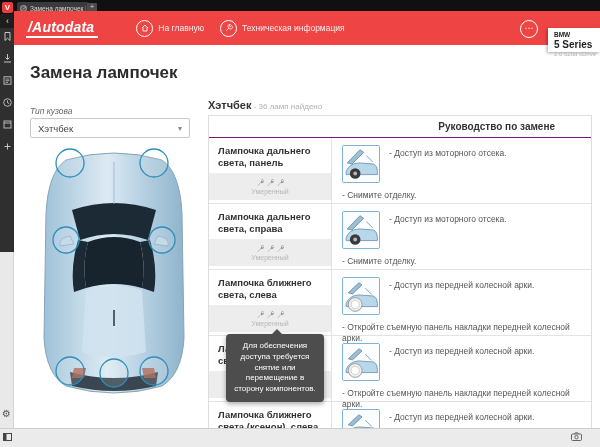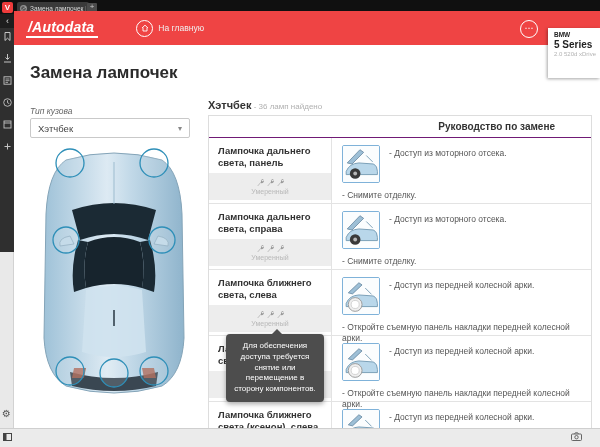--- a/index.html
+++ b/index.html
@@ -43,21 +43,21 @@
   .navitems{display:flex;align-items:flex-end;gap:16px;margin-left:38px;}
   .navitem{display:flex;align-items:center;gap:5px;}
   .navcircle{width:15px;height:15px;border:1.2px solid #fff;border-radius:50%;
              display:flex;align-items:center;justify-content:center;color:#fff;font-size:8px;line-height:1;}
   .navcircle svg{width:8px;height:8px;}
   .navlabel{color:#f0f0f0;font-size:8.5px;}
   .morebtn{position:absolute;right:62px;top:9px;width:16px;height:16px;border:1.2px solid #fff;
            border-radius:50%;color:#fff;font-size:9px;text-align:center;line-height:14px;}
 
   
-  .vehicle{left:548px;top:28px;width:52px;height:50px;background:#fff;z-index:6;
+  .vehicle{left:548px;top:28px;width:52px;height:24px;background:#fff;z-index:6;
            box-shadow:-1px 1px 3px rgba(0,0,0,.35);padding:3px 0 0 6px;box-sizing:border-box;}
   .veh-make{font-size:6.5px;font-weight:bold;color:#222;}
   .veh-model{font-size:10px;font-weight:bold;color:#222;margin-top:1px;}
   .veh-engine{font-size:6px;color:#b3b3b3;margin-top:1px;}
 
   
   .page-title{left:30px;top:63px;font-size:17px;font-weight:bold;color:#2b2b2b;}
   .bodytype-label{left:30px;top:106px;font-size:8.5px;color:#666;font-style:italic;}
   .bodyselect{left:30px;top:118px;width:160px;height:20px;background:#fff;border:1px solid #c9c9c9;
               border-radius:2px;display:flex;align-items:center;justify-content:space-between;
@@ -184,20 +184,28 @@
   <span class="logo">/Autodata</span>
   <div class="navitems">
     <div class="navitem">
       <span class="navcircle">
         <svg viewBox="0 0 8 8">
             <path d="M1 4 4 1.2 7 4M2 3.6V7h4V3.6" fill="none" stroke="#fff" stroke-width="0.9"></path>
           </svg>
         </span>
       <span class="navlabel">На главную</span>
     </div>
+    <div class="navitem">
+      <span class="navcircle">
+        <svg viewBox="0 0 8 8">
+            <path d="M1.2 6.8 4 4M4 4a1.8 1.8 0 1 0 2.4-2.4L5.2 2.8l-1-1L5.4.6A1.8 1.8 0 0 0 4 4z" fill="none" stroke="#fff" stroke-width="0.8"></path>
+          </svg>
+        </span>
+      <span class="navlabel">Техническая информация</span>
+    </div>
   </div>
   <div class="morebtn">⋯</div>
 </div>
 
 <div class="abs vehicle">
   <div class="veh-make">BMW</div>
   <div class="veh-model">5 Series</div>
   <div class="veh-engine">2.0 520d xDrive</div>
 </div>
 

